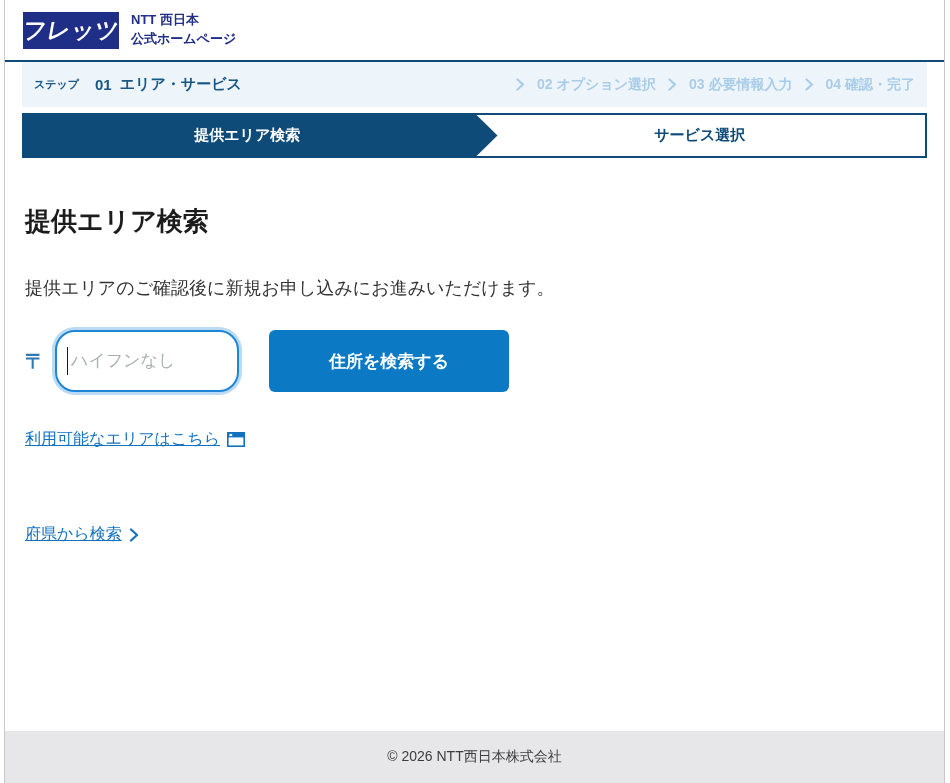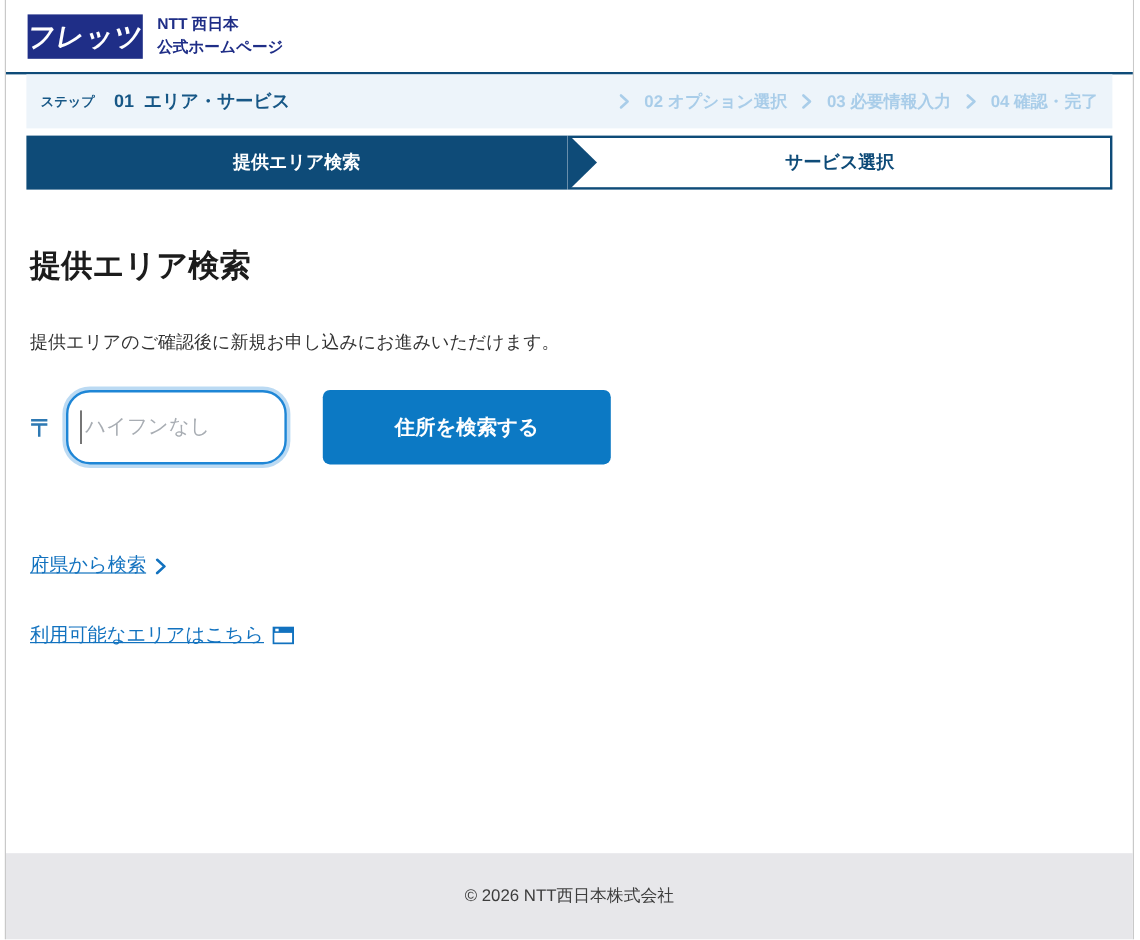--- a/index.html
+++ b/index.html
@@ -121,21 +121,21 @@
   
   .main { padding: 0 20px; }
   .page-title {
     margin: 46px 0 0;
     font-size: 26px;
     font-weight: bold;
     color: #1c1c1c;
   }
   .page-desc {
     margin: 37px 0 14px;
-    font-size: 15px;
+    font-size: 18px;
     color: #333;
   }
   .postal-row {
     margin-top: 30px;
     display: flex;
     align-items: center;
   }
   .postal-mark {
     font-size: 20px;
     font-weight: bold;
@@ -183,21 +183,21 @@
     font-size: 16px;
     text-decoration: underline;
     cursor: pointer;
   }
   .link-row svg { display: block; }
   .link-row-1 { margin-top: 74px; }
   .link-row-2 { margin-top: 37px; }
   
   .footer {
     margin-top: auto;
-    height: 72px;
+    height: 52px;
     background: var(--footer-bg, #e7e7ea);
     display: flex;
     align-items: center;
     justify-content: center;
     font-size: 14px;
     color: #3d3d3d;
   }
 </style>
 </head>
 <body>
@@ -251,34 +251,34 @@
 
     <div class="postal-row">
       <span class="postal-mark">〒</span>
       <span class="input-wrap">
         <input type="text" class="postal-input" value="" placeholder="ハイフンなし" style="">
         <span class="caret"></span>
       </span>
       <button class="search-btn">住所を検索する</button>
     </div>
 
-    <div class="link-row link-row-1">
-      <a href="#">府県から検索</a>
-      <svg width="10" height="14" viewBox="0 0 10 14">
-          <path d="M2 1.5 L8 7 L2 12.5" fill="none" stroke="#1272bf" stroke-width="2.2" stroke-linecap="round" stroke-linejoin="round"></path>
-        </svg>
-    </div>
-
     <div class="link-row link-row-2">
       <a href="#">利用可能なエリアはこちら</a>
       <svg width="18" height="15" viewBox="0 0 18 15">
         <rect x="0.8" y="0.8" width="16.4" height="13.4" fill="#fff" stroke="#1272bf" stroke-width="1.6"></rect>
         <rect x="0.8" y="0.8" width="16.4" height="4.6" fill="#1272bf"></rect>
         <rect x="2.4" y="1.9" width="2.8" height="2.2" fill="#fff"></rect>
       </svg>
     </div>
+
+    <div class="link-row link-row-1">
+      <a href="#">府県から検索</a>
+      <svg width="10" height="14" viewBox="0 0 10 14">
+          <path d="M2 1.5 L8 7 L2 12.5" fill="none" stroke="#1272bf" stroke-width="2.2" stroke-linecap="round" stroke-linejoin="round"></path>
+        </svg>
+    </div>
   </div>
 
   <div class="footer">
     <span>© 2026 NTT西日本株式会社</span>
   </div>
 
 </div>
 
 </body></html>

